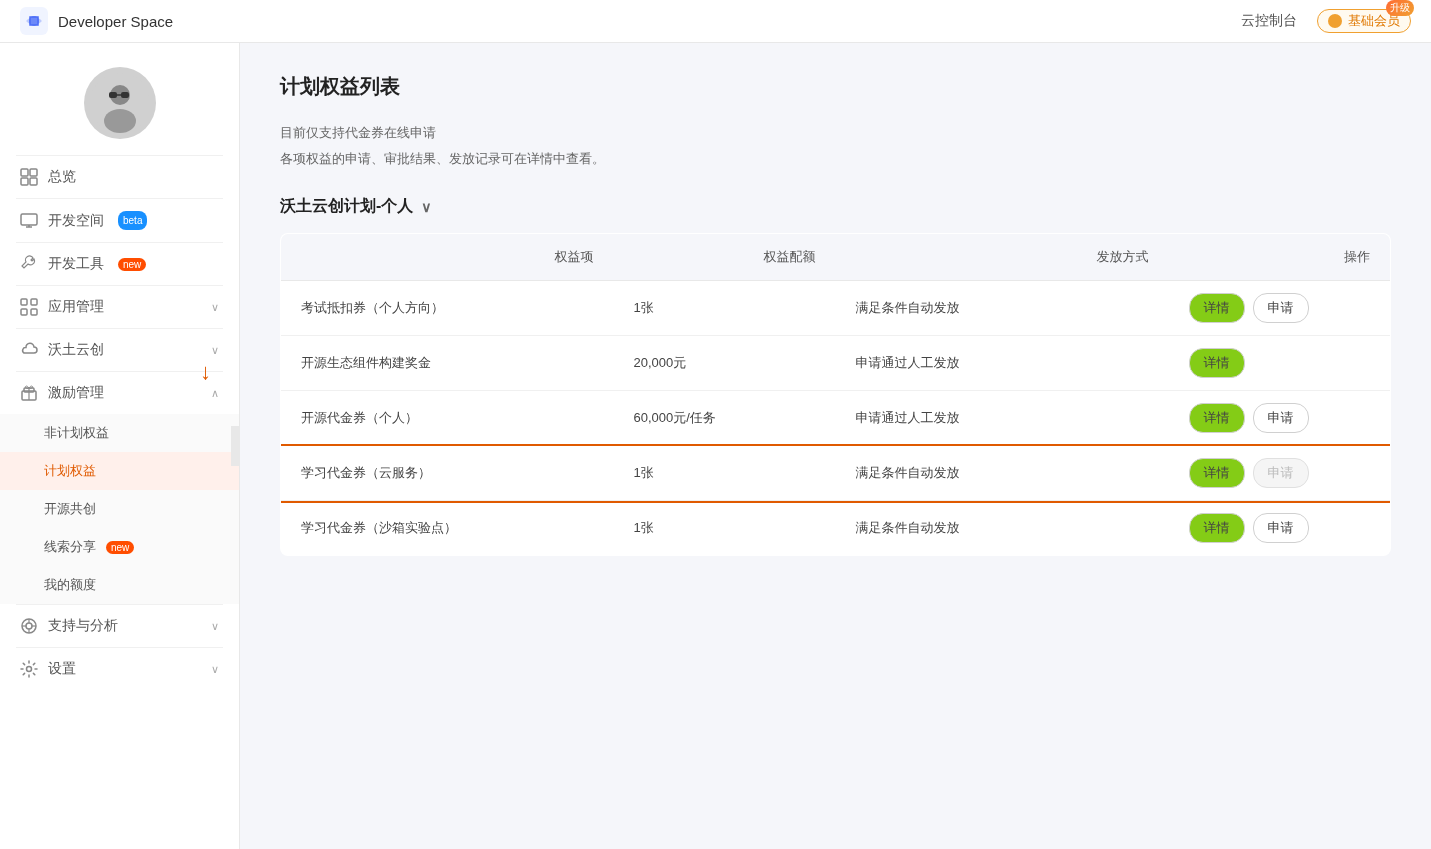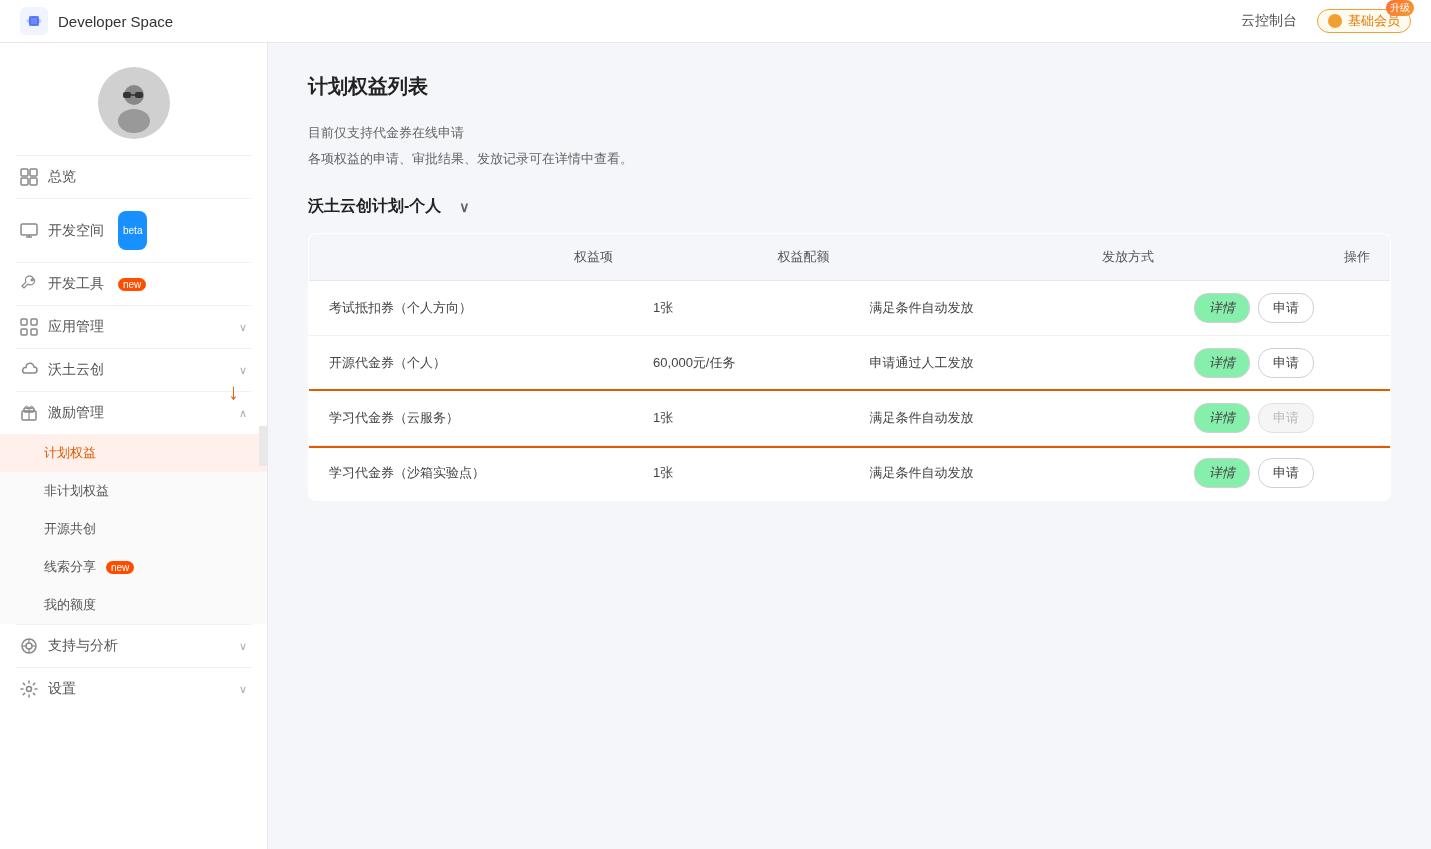--- a/index.html
+++ b/index.html
@@ -30,21 +30,21 @@
       position: absolute; top: -10px; right: -4px;
       background: linear-gradient(135deg, #ff6b35, #f0a030);
       color: #fff; font-size: 10px; padding: 1px 4px; border-radius: 8px;
     }
 
     
     .layout { display: flex; margin-top: 43px; height: calc(100vh - 43px); }
 
     
     .sidebar {
-      width: 268px; background: #fff; border-right: 1px solid #e8e8e8;
+      width: 240px; background: #fff; border-right: 1px solid #e8e8e8;
       display: flex; flex-direction: column; overflow-y: auto; flex-shrink: 0;
     }
     .avatar-section {
       display: flex; justify-content: center; align-items: center;
       padding: 24px 0 16px;
     }
     .avatar {
       width: 72px; height: 72px; border-radius: 50%; background: #d0d0d0;
       display: flex; align-items: center; justify-content: center; overflow: hidden;
     }
@@ -58,21 +58,21 @@
       position: relative;
     }
     .sidebar-item .item-icon { width: 18px; height: 18px; flex-shrink: 0; }
     .sidebar-item .arrow { margin-left: auto; font-size: 11px; color: #aaa; }
     .badge-new {
       font-size: 10px; background: #ff4d00; color: #fff;
       border-radius: 8px; padding: 1px 5px; margin-left: 4px;
     }
     .badge-beta {
       font-size: 10px; background: #1890ff; color: #fff;
-      border-radius: 8px; padding: 14px 5px; margin-left: 4px;
+      border-radius: 8px; padding: 4px 5px; margin-left: 4px;
     }
 
     .sub-items { background: #fafafa; }
     .sub-item {
       padding: 10px 20px 10px 44px; cursor: pointer; color: #555; font-size: 13px;
     }
     .sub-item.active { color: #e05a00; font-weight: 500; background: #fff0eb; }
 
     
     .collapse-btn {
@@ -86,21 +86,21 @@
     .main-content {
       flex: 1; overflow-y: auto; padding: 30px 40px;
     }
 
     .page-title { font-size: 20px; font-weight: 600; color: #222; margin-bottom: 20px; }
 
     .notice-box { margin-bottom: 24px; }
     .notice-text { color: #666; font-size: 13px; line-height: 2; }
 
     .section-header {
-      display: flex; align-items: center; gap: 18px;
+      display: flex; align-items: center; gap: 8px;
       font-size: 16px; font-weight: 600; color: #222; margin-bottom: 16px; cursor: pointer;
     }
     .chevron-icon { font-size: 14px; color: #666; }
 
     
     .plan-table { width: 100%; border-collapse: collapse; background: #fff; border-radius: 8px; overflow: hidden; border: 1px solid #e8e8e8; }
     .plan-table thead tr { background: #f5f6fa; }
     .plan-table th {
       text-align: right; padding: 14px 20px; font-size: 13px; font-weight: 500; color: #555;
       border-bottom: 1px solid #e8e8e8;
@@ -111,22 +111,22 @@
     }
     .plan-table tr:last-child td { border-bottom: none; }
 
     .col-benefit { width: 30%; }
     .col-quota { width: 20%; }
     .col-method { width: 30%; }
     .col-action { width: 20%; }
 
     .action-btns { display: flex; gap: 8px; align-items: center; }
     .btn-detail {
-      border: 1px solid #d0d0d0; background: #86efac; color: #444;
-      padding: 5px 14px; border-radius: 14px; cursor: pointer; font-size: 13px; font-style: italic;
+      border: 1px solid #d0d0d0; background: #84cc16; color: #444;
+      padding: 5px 14px; border-radius: 14px; cursor: pointer; font-size: 13px;
     }
     .btn-apply {
       border: 1px solid #d0d0d0; background: #fff; color: #444;
       padding: 5px 14px; border-radius: 14px; cursor: pointer; font-size: 13px;
     }
     .btn-apply.disabled { background: #f5f5f5; color: #bbb; border-color: #e0e0e0; cursor: not-allowed; }
   </style>
 </head>
 <body>
 
@@ -230,25 +230,25 @@
         <rect x="4" y="4" width="10" height="4" rx="1" stroke="#888" stroke-width="1.5"></rect>
         <line x1="9" y1="4" x2="9" y2="16" stroke="#888" stroke-width="1.2"></line>
         <path d="M9 4 C9 4 7 1 5.5 2.5 S8 5 9 4z" stroke="#888" stroke-width="1" fill="none"></path>
         <path d="M9 4 C9 4 11 1 12.5 2.5 S10 5 9 4z" stroke="#888" stroke-width="1" fill="none"></path>
       </svg>
       <span>激励管理</span>
       <span class="arrow">∧</span>
     </div>
 
     <div class="sub-items">
+      <div class="sub-item">
+        <span>非计划权益</span>
+      </div>
       <div class="sub-item active">
         <span>计划权益</span>
-      </div>
-      <div class="sub-item">
-        <span>非计划权益</span>
       </div>
       <div class="sub-item">
         <span>开源共创</span>
       </div>
       <div class="sub-item" style="display:flex;align-items:center;gap:6px;">
         <span>线索分享</span>
         <span class="badge-new">new</span>
       </div>
       <div class="sub-item">
         <span>我的额度</span>
@@ -311,20 +311,30 @@
           <td>1张</td>
           <td>满足条件自动发放</td>
           <td>
             <div class="action-btns">
               <button class="btn-detail">详情</button>
               <button class="btn-apply">申请</button>
             </div>
           </td>
         </tr>
 
+        <tr>
+          <td>开源生态组件构建奖金</td>
+          <td>20,000元</td>
+          <td>申请通过人工发放</td>
+          <td>
+            <div class="action-btns">
+              <button class="btn-detail">详情</button>
+            </div>
+          </td>
+        </tr>
 
         <tr>
           <td>开源代金券（个人）</td>
           <td>60,000元/任务</td>
           <td>申请通过人工发放</td>
           <td>
             <div class="action-btns">
               <button class="btn-detail">详情</button>
               <button class="btn-apply">申请</button>
             </div>

